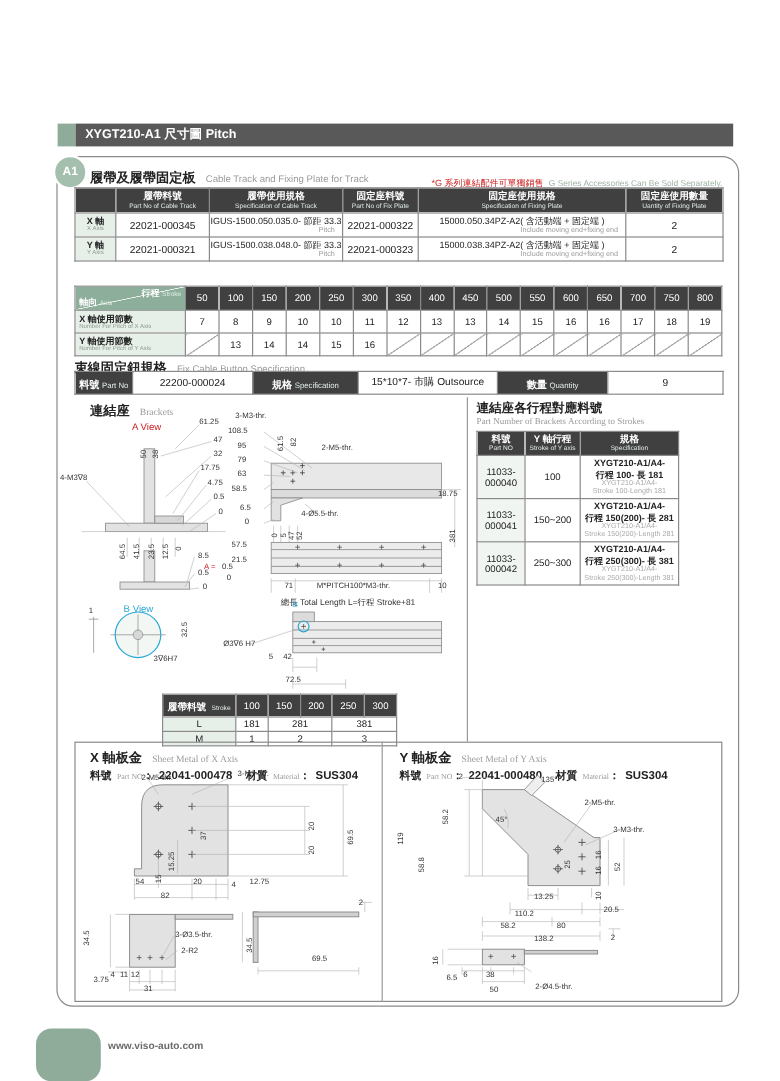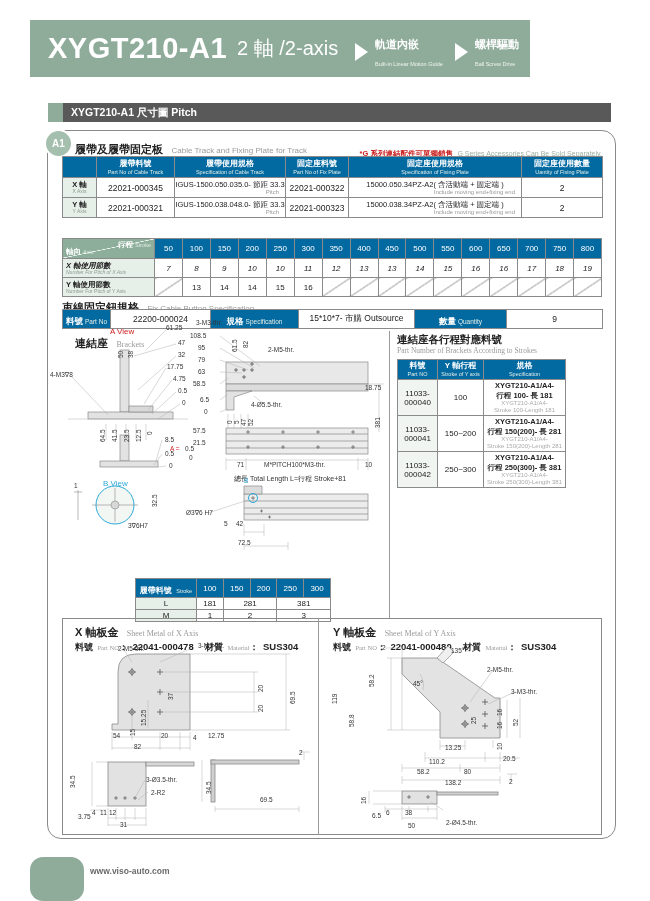--- a/index.html
+++ b/index.html
@@ -19,26 +19,26 @@
   .sizebar .sq{width:15px;height:19px;background:#8FAC9B;}
   .sizebar .bar{flex:1;background:#595959;color:#fff;font-size:10.5px;font-weight:bold;line-height:19px;padding-left:8px;}
   
   .content{left:47px;top:130px;width:569px;height:709px;border:1.5px solid #8a8a8a;border-radius:14px;background:#fff;box-sizing:border-box;}
   .a1badge{left:44px;top:129px;width:25px;height:25px;border-radius:50%;background:#A4BFAE;border:2px solid #fff;color:#fff;font-size:10px;font-weight:bold;display:flex;align-items:center;justify-content:center;}
   
   .sect{white-space:nowrap;}
   .sect .zh{font-size:11px;font-weight:bold;color:#222;}
   .sect .en{font-size:8px;color:#9a9a9a;margin-left:4px;}
   .sect .en.serif{font-family:"Liberation Serif","DejaVu Serif",serif;}
-  .note .r{color:#CC2020;font-size:7.5px;font-weight:bold;}
+  .note .r{color:#CC2020;font-size:7.5px;font-weight:normal;}
   .note .g{color:#9BB1A2;font-size:7px;}
   
   table{border-collapse:collapse;table-layout:fixed;}
   td,th{border:.75px solid #8a8a8a;padding:0;text-align:center;vertical-align:middle;overflow:hidden;}
-  .ghead{background:#0369a1;color:#fff;}
+  .ghead{background:#404040;color:#fff;}
   .ghead .zh{font-size:8px;font-weight:bold;line-height:1.25;display:block;}
   .ghead .en{font-size:5.5px;font-weight:normal;color:#E2EEE6;line-height:1.1;display:block;}
   .lg{background:#E7EFE9;}
   .lg .zh{font-size:7.5px;font-weight:bold;display:block;line-height:1.2;}
   .lg .en{font-size:5px;color:#8a9a8e;display:block;line-height:1.1;}
   .val{font-size:8.5px;background:#fff;}
   .spec2 .m{font-size:7.5px;display:block;line-height:1.2;}
   .spec2 .s{font-size:6px;color:#9a9a9a;display:block;text-align:right;padding-right:6px;line-height:1.1;}
   .slash{background:linear-gradient(to bottom right,transparent 48%,#9a9a9a 49%,#9a9a9a 51%,transparent 52%);}
   .pre{white-space:pre-line;}
@@ -70,34 +70,20 @@
   .bp .zh2{font-size:7.5px;font-weight:bold;display:block;line-height:1.25;}
   .bp .en2{font-size:6px;color:#ababab;display:block;line-height:1.15;}
   .footer-sq{left:30px;top:857px;width:54px;height:44px;background:#8FAC9B;border-radius:13px;}
   .footer-url{left:90px;top:866px;font-size:8.5px;font-weight:bold;color:#6a6a6a;}
 </style>
 </head>
 <body>
 
 <div id="page">
 
-  <div class="abs hdr">
-    <span class="model">XYGT210-A1</span>
-    <span class="axis">2 軸 /2-axis</span>
-    <div class="feat" style="left:325px;">
-      <span class="tri"></span>
-      <span><span class="zh">軌道內嵌</span><br>
-      <span class="en">Built-in Linear Motion Guide</span></span>
-    </div>
-    <div class="feat" style="left:425px;">
-      <span class="tri"></span>
-      <span><span class="zh">螺桿驅動</span><br>
-      <span class="en">Ball Screw Drive</span></span>
-    </div>
-  </div>
 
   <div class="abs sizebar">
     <div class="sq"></div>
     <div class="bar">XYGT210-A1 尺寸圖 Pitch</div>
   </div>
 
   <div class="abs content"></div>
   <div class="abs a1badge">A1</div>
 
   <div class="abs sect" style="left:75px;top:139px;">
@@ -199,21 +185,21 @@
           <td class="ghead zh" style="font-size: 8px;">400</td>
           <td class="ghead zh" style="font-size: 8px;">450</td>
           <td class="ghead zh" style="font-size: 8px;">500</td>
           <td class="ghead zh" style="font-size: 8px;">550</td>
           <td class="ghead zh" style="font-size: 8px;">600</td>
           <td class="ghead zh" style="font-size: 8px;">650</td>
           <td class="ghead zh" style="font-size: 8px;">700</td>
           <td class="ghead zh" style="font-size: 8px;">750</td>
           <td class="ghead zh" style="font-size: 8px; text-align: center;">800</td>
         </tr>
-    <tr style="height:19px;font-style:italic;">
+    <tr style="height:19px;">
       <td class="lg">
             <span class="zh" style="text-align:left;padding-left:3px;">X 軸使用節數</span>
             <span class="en" style="text-align:left;padding-left:3px;">Number For Pitch of X Axis</span>
           </td>
     <td class="val" style="font-size: 8px;">7</td>
           <td class="val" style="font-size: 8px;">8</td>
           <td class="val" style="font-size: 8px;">9</td>
           <td class="val" style="font-size: 8px;">10</td>
           <td class="val" style="font-size: 8px;">10</td>
           <td class="val" style="font-size: 8px;">11</td>
@@ -277,21 +263,21 @@
     </tr>
   </tbody>
     </table>
 
   <div class="abs sect" style="left:75px;top:333px;">
     <span class="zh">連結座</span>
     <span class="en serif">Brackets</span>
   </div>
   <div class="abs vline" style="left:389px;top:331px;height:287px;"></div>
 
-  <div class="draw" style="left:48px;top:320px;width:340px;height:278px;">
+  <div class="draw" style="left:48px;top:344px;width:340px;height:278px;">
     <svg width="340" height="278" viewBox="0 0 340 278">
 
       <g stroke="#8a8a8a" stroke-width="0.7" fill="#e2e2e2">
         <rect x="72" y="30" width="9" height="62"></rect>
         <rect x="40" y="92" width="85" height="7"></rect>
         <rect x="81" y="86" width="24" height="6" fill="#d8d8d8"></rect>
         <rect x="72" y="115" width="9" height="26"></rect>
         <rect x="52" y="141" width="58" height="6"></rect>
       </g>
       <g stroke="#b0b0b0" stroke-width="0.5" fill="none">

